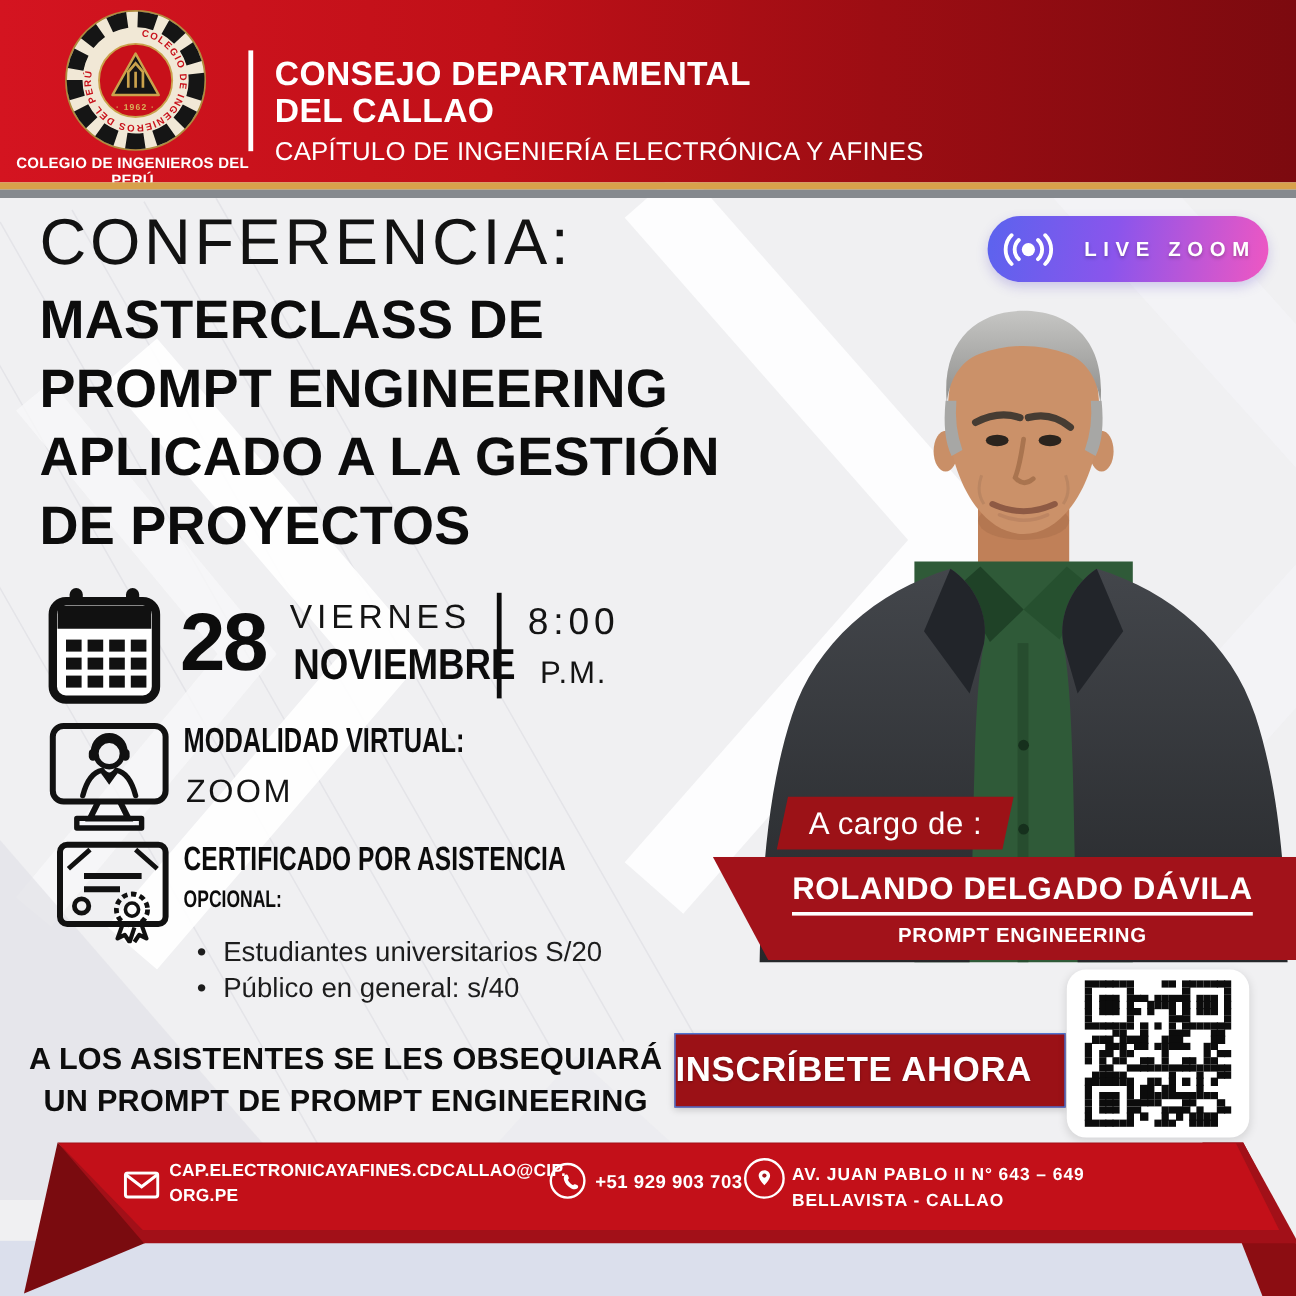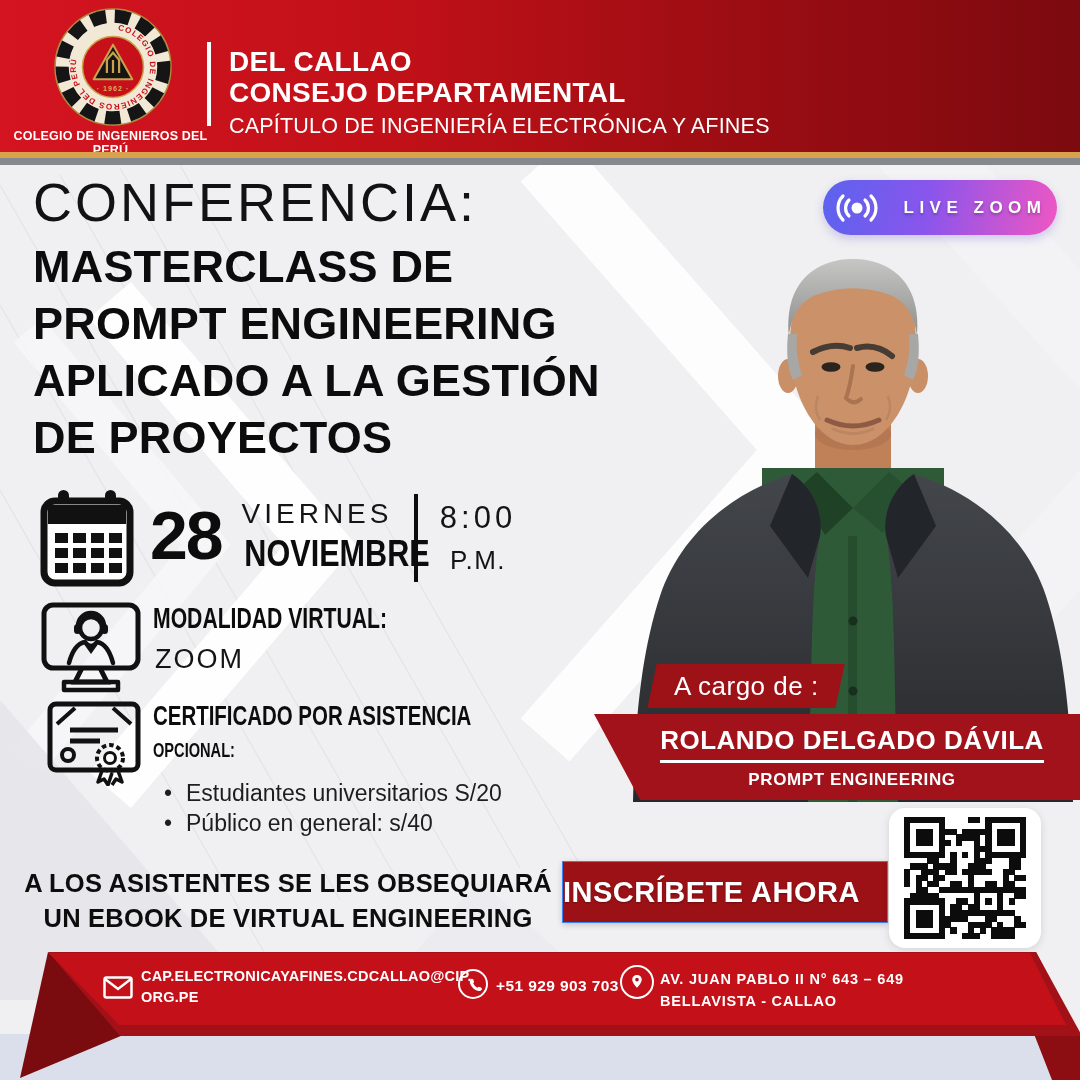--- a/index.html
+++ b/index.html
@@ -135,22 +135,22 @@
       <text font-size="8" font-weight="bold" fill="#c8101a" letter-spacing="1">
         <textPath href="#emb-arc" startOffset="2%">COLEGIO DE INGENIEROS DEL PERÚ</textPath>
       </text>
       <path d="M60,38 L79,72 H41 Z" fill="#151515" stroke="#caa24c" stroke-width="2" stroke-linejoin="round"></path>
       <path d="M54,66 v-13 l6,-7 6,7 v13 M60,53 v13" fill="none" stroke="#caa24c" stroke-width="2.2"></path>
       <text x="60" y="84" text-anchor="middle" font-size="7" font-weight="bold" fill="#d9b25a" letter-spacing="1">· 1962 ·</text>
     </svg>
     <div class="org-label">COLEGIO DE INGENIEROS DEL PERÚ</div>
     <div class="hdr-divider"></div>
     <div class="hdr-text">
+      <div class="hdr-council">CONSEJO DEPARTAMENTAL</div>
       <div class="hdr-council">DEL CALLAO</div>
-      <div class="hdr-council">CONSEJO DEPARTAMENTAL</div>
       <div class="hdr-chapter">CAPÍTULO DE INGENIERÍA ELECTRÓNICA Y AFINES</div>
     </div>
   </header>
   <div class="gold-line"></div>
   <div class="gray-line"></div>
 
   <div class="live-badge">
     <svg width="46" height="32" viewBox="0 0 46 32">
       <circle cx="23" cy="16" r="5.5" fill="#fff"></circle>
       <g fill="none" stroke="#fff" stroke-width="3.2" stroke-linecap="round">
@@ -232,21 +232,21 @@
   <div class="cert-line1"><span class="cond">CERTIFICADO POR ASISTENCIA</span></div>
   <div class="cert-line2"><span class="cond">OPCIONAL:</span></div>
 
   <ul class="pricing">
     <li><span>Estudiantes universitarios S/20</span></li>
     <li><span>Público en general: s/40</span></li>
   </ul>
 
   <div class="giveaway">
     <div>A LOS ASISTENTES SE LES OBSEQUIARÁ</div>
-    <div>UN EBOOK DE VIRTUAL ENGINEERING</div>
+    <div>UN PROMPT DE PROMPT ENGINEERING</div>
   </div>
 
   <svg class="portrait" viewBox="0 0 468 566">
     <defs>
       <linearGradient id="hairG" x1="0" y1="0" x2="0" y2="1">
         <stop offset="0" stop-color="#c6c6c4"></stop>
           <stop offset="1" stop-color="#8e8e8c"></stop>
       </linearGradient>
       <linearGradient id="jacketG" x1="0" y1="0" x2="0" y2="1">
         <stop offset="0" stop-color="#43464b"></stop>

